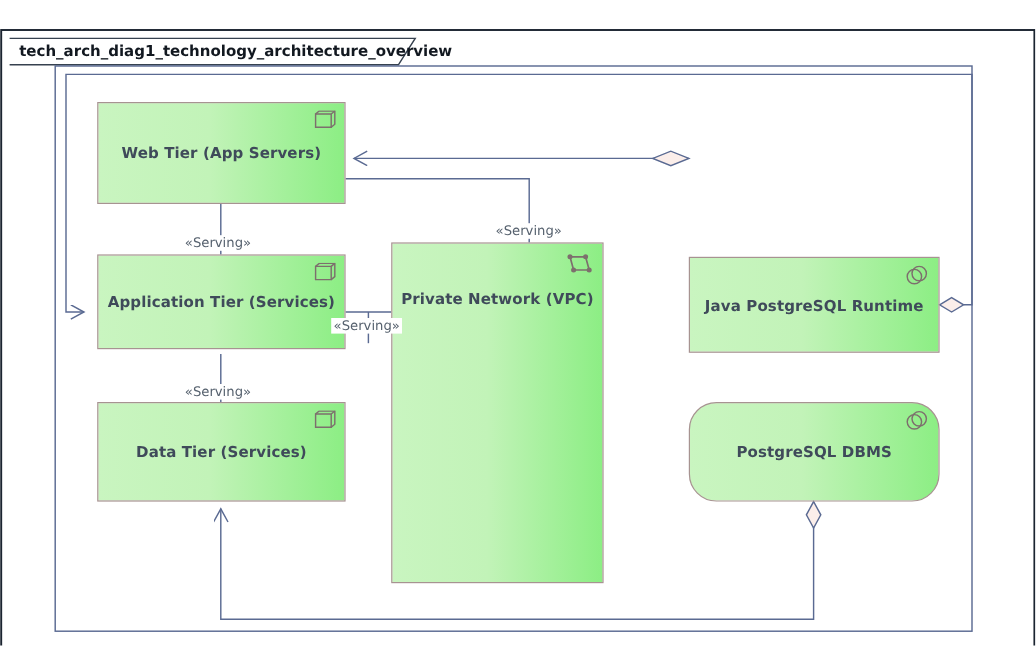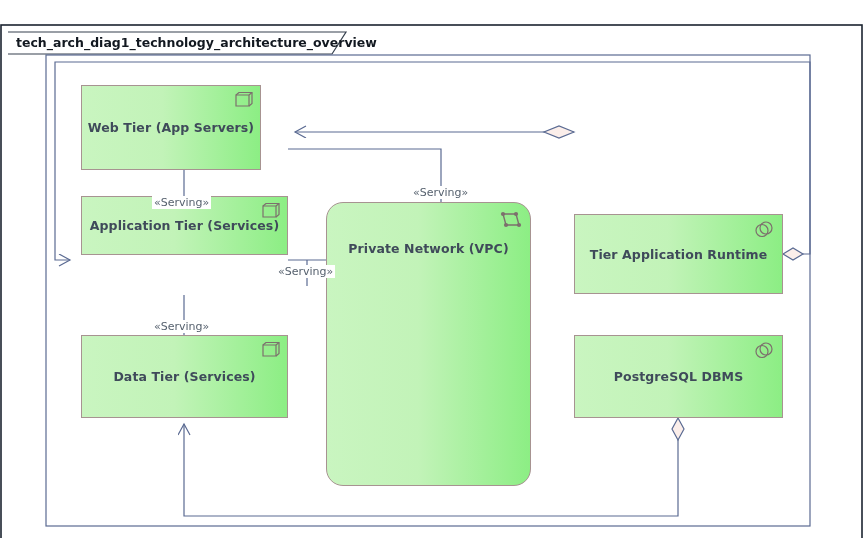--- a/index.html
+++ b/index.html
@@ -76,78 +76,78 @@
 
     <path d="M803,230 L810,230 L810,38 L55,38 L55,236 L70,236" fill="none" stroke="#5a6a92" stroke-width="1.2" marker-end="url(#openArrow)"></path>
     <polygon points="783,230 793,224 803,230 793,236" fill="#fbeeea" stroke="#5a6a92" stroke-width="1.2"></polygon>
 
     <path d="M678,415 L678,492 L184,492 L184,400" fill="none" stroke="#5a6a92" stroke-width="1.2" marker-end="url(#openArrowUp)"></path>
     <polygon points="678,394 684,405 678,416 672,405" fill="#fbeeea" stroke="#5a6a92" stroke-width="1.2"></polygon>
   </svg>
 
   <div class="frame-title-text">tech_arch_diag1_technology_architecture_overview</div>
 
-  <div class="node" style="left:81px;top:61px;width:180px;height:85px;">
+  <div class="node" style="left:81px;top:61px;width:207px;height:85px;">
     <span class="node-label">Web Tier (App Servers)</span>
     <span class="node-icon">
       <svg width="22" height="20" viewBox="0 0 22 20">
         <path d="M5,3 L18,3 L18,14 L5,14 Z" fill="none" stroke="#7d6f6d" stroke-width="1.2"></path>
         <path d="M5,3 L8,0.5 L21,0.5 L21,11.5 L18,14" fill="none" stroke="#7d6f6d" stroke-width="1.2"></path>
         <path d="M18,3 L21,0.5" fill="none" stroke="#7d6f6d" stroke-width="1.2"></path>
       </svg>
     </span>
   </div>
 
 
-  <div class="node" style="left:81px;top:172px;width:207px;height:59px;">
+  <div class="node" style="left:81px;top:188px;width:207px;height:79px;">
     <span class="node-label">Application Tier (Services)</span>
     <span class="node-icon">
       <svg width="22" height="20" viewBox="0 0 22 20">
         <path d="M5,3 L18,3 L18,14 L5,14 Z" fill="none" stroke="#7d6f6d" stroke-width="1.2"></path>
         <path d="M5,3 L8,0.5 L21,0.5 L21,11.5 L18,14" fill="none" stroke="#7d6f6d" stroke-width="1.2"></path>
         <path d="M18,3 L21,0.5" fill="none" stroke="#7d6f6d" stroke-width="1.2"></path>
       </svg>
     </span>
   </div>
 
-  <div class="node" style="left:326px;top:178px;width:205px;height:284px;align-items:flex-start;padding-top:38px;border-radius:17px;">
+  <div class="node" style="left:326px;top:178px;width:177px;height:284px;align-items:flex-start;padding-top:38px;">
     <span class="node-label">Private Network (VPC)</span>
     <span class="node-icon">
       <svg width="24" height="22" viewBox="0 0 24 22">
         <path d="M7,16 L4,5 L17,5 L20,16 Z" fill="none" stroke="#7d6f6d" stroke-width="1.4"></path>
         <circle cx="7" cy="16" r="2.1" fill="#7d6f6d"></circle>
         <circle cx="4" cy="5" r="2.1" fill="#7d6f6d"></circle>
         <circle cx="17" cy="5" r="2.1" fill="#7d6f6d"></circle>
         <circle cx="20" cy="16" r="2.1" fill="#7d6f6d"></circle>
       </svg>
     </span>
   </div>
 
   <div class="node" style="left:574px;top:190px;width:209px;height:80px;">
-    <span class="node-label">Tier Application Runtime</span>
+    <span class="node-label">Java PostgreSQL Runtime</span>
     <span class="node-icon">
       <svg width="22" height="20" viewBox="0 0 22 20">
         <circle cx="13" cy="7" r="6" fill="none" stroke="#7d6f6d" stroke-width="1.2"></circle>
         <circle cx="9" cy="9.5" r="6" fill="none" stroke="#7d6f6d" stroke-width="1.2"></circle>
       </svg>
     </span>
   </div>
 
   <div class="node" style="left:81px;top:311px;width:207px;height:83px;">
     <span class="node-label">Data Tier (Services)</span>
     <span class="node-icon">
       <svg width="22" height="20" viewBox="0 0 22 20">
         <path d="M5,3 L18,3 L18,14 L5,14 Z" fill="none" stroke="#7d6f6d" stroke-width="1.2"></path>
         <path d="M5,3 L8,0.5 L21,0.5 L21,11.5 L18,14" fill="none" stroke="#7d6f6d" stroke-width="1.2"></path>
         <path d="M18,3 L21,0.5" fill="none" stroke="#7d6f6d" stroke-width="1.2"></path>
       </svg>
     </span>
   </div>
 
-  <div class="node" style="left:574px;top:311px;width:209px;height:83px;">
+  <div class="node" style="left:574px;top:311px;width:209px;height:83px;border-radius:23px;">
     <span class="node-label">PostgreSQL DBMS</span>
     <span class="node-icon">
       <svg width="22" height="20" viewBox="0 0 22 20">
         <circle cx="13" cy="7" r="6" fill="none" stroke="#7d6f6d" stroke-width="1.2"></circle>
         <circle cx="9" cy="9.5" r="6" fill="none" stroke="#7d6f6d" stroke-width="1.2"></circle>
       </svg>
     </span>
   </div>
 
   <div class="stereo" style="left:152px;top:172px;">«Serving»</div>

